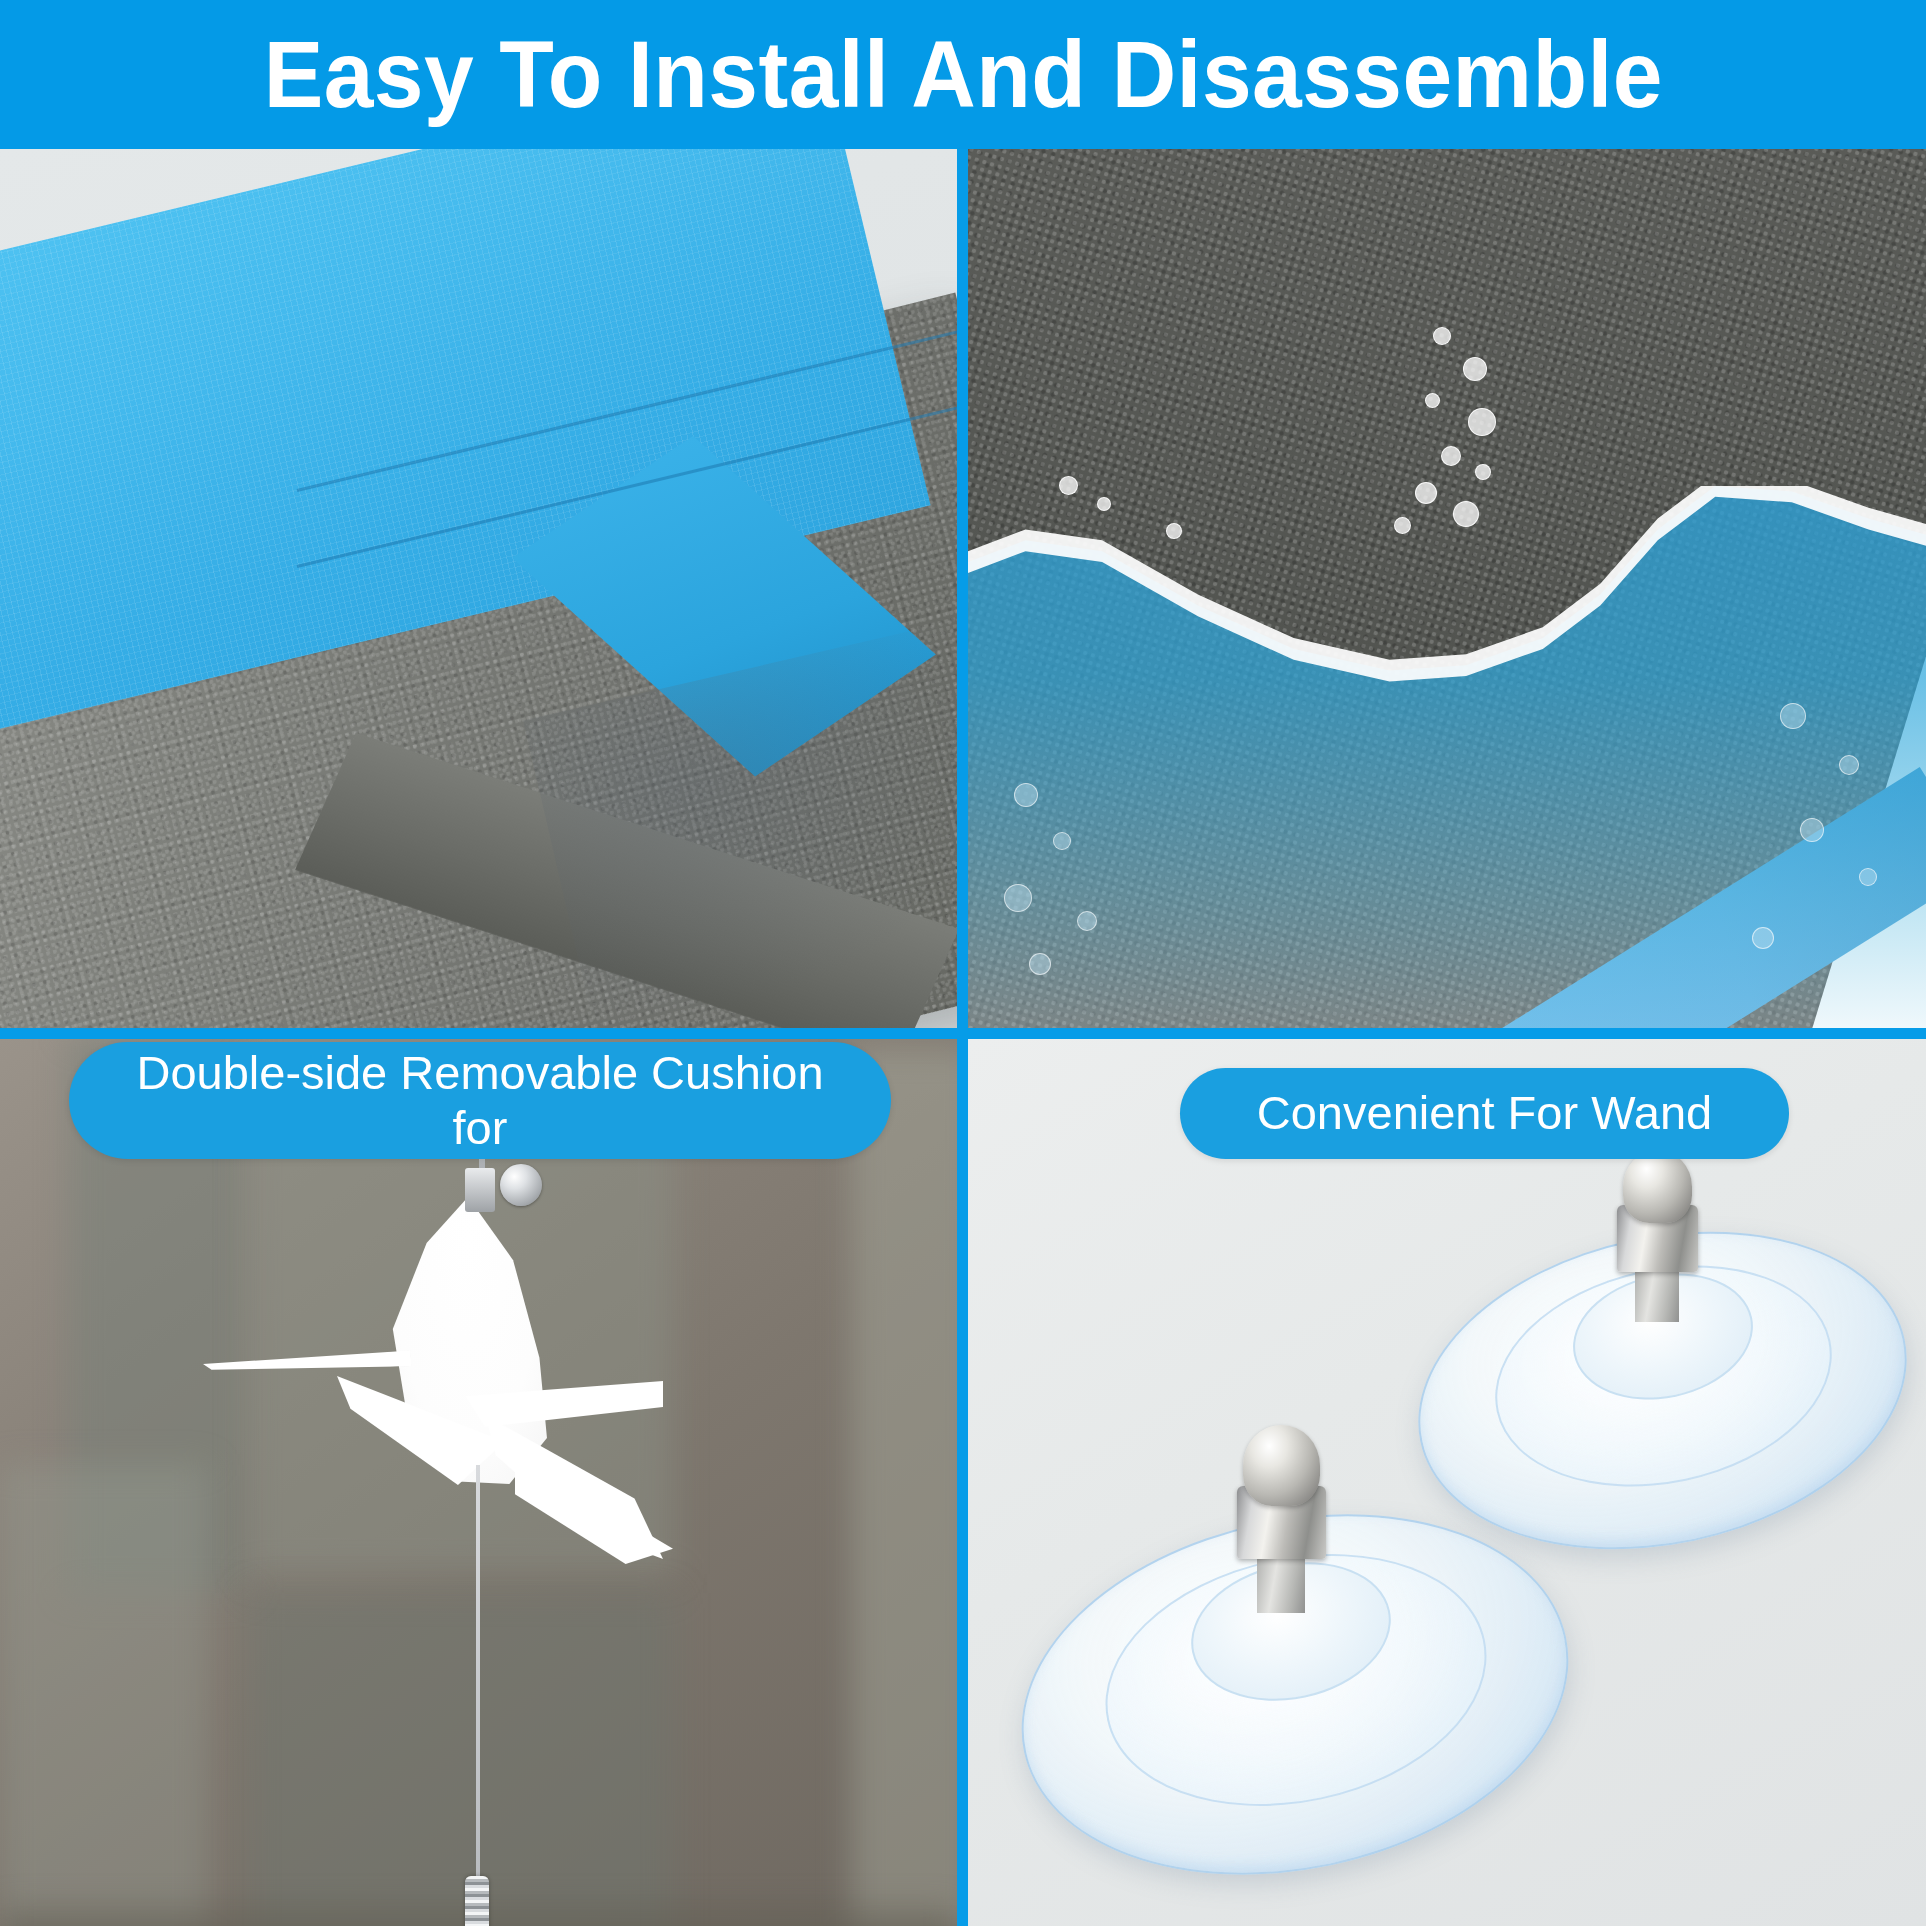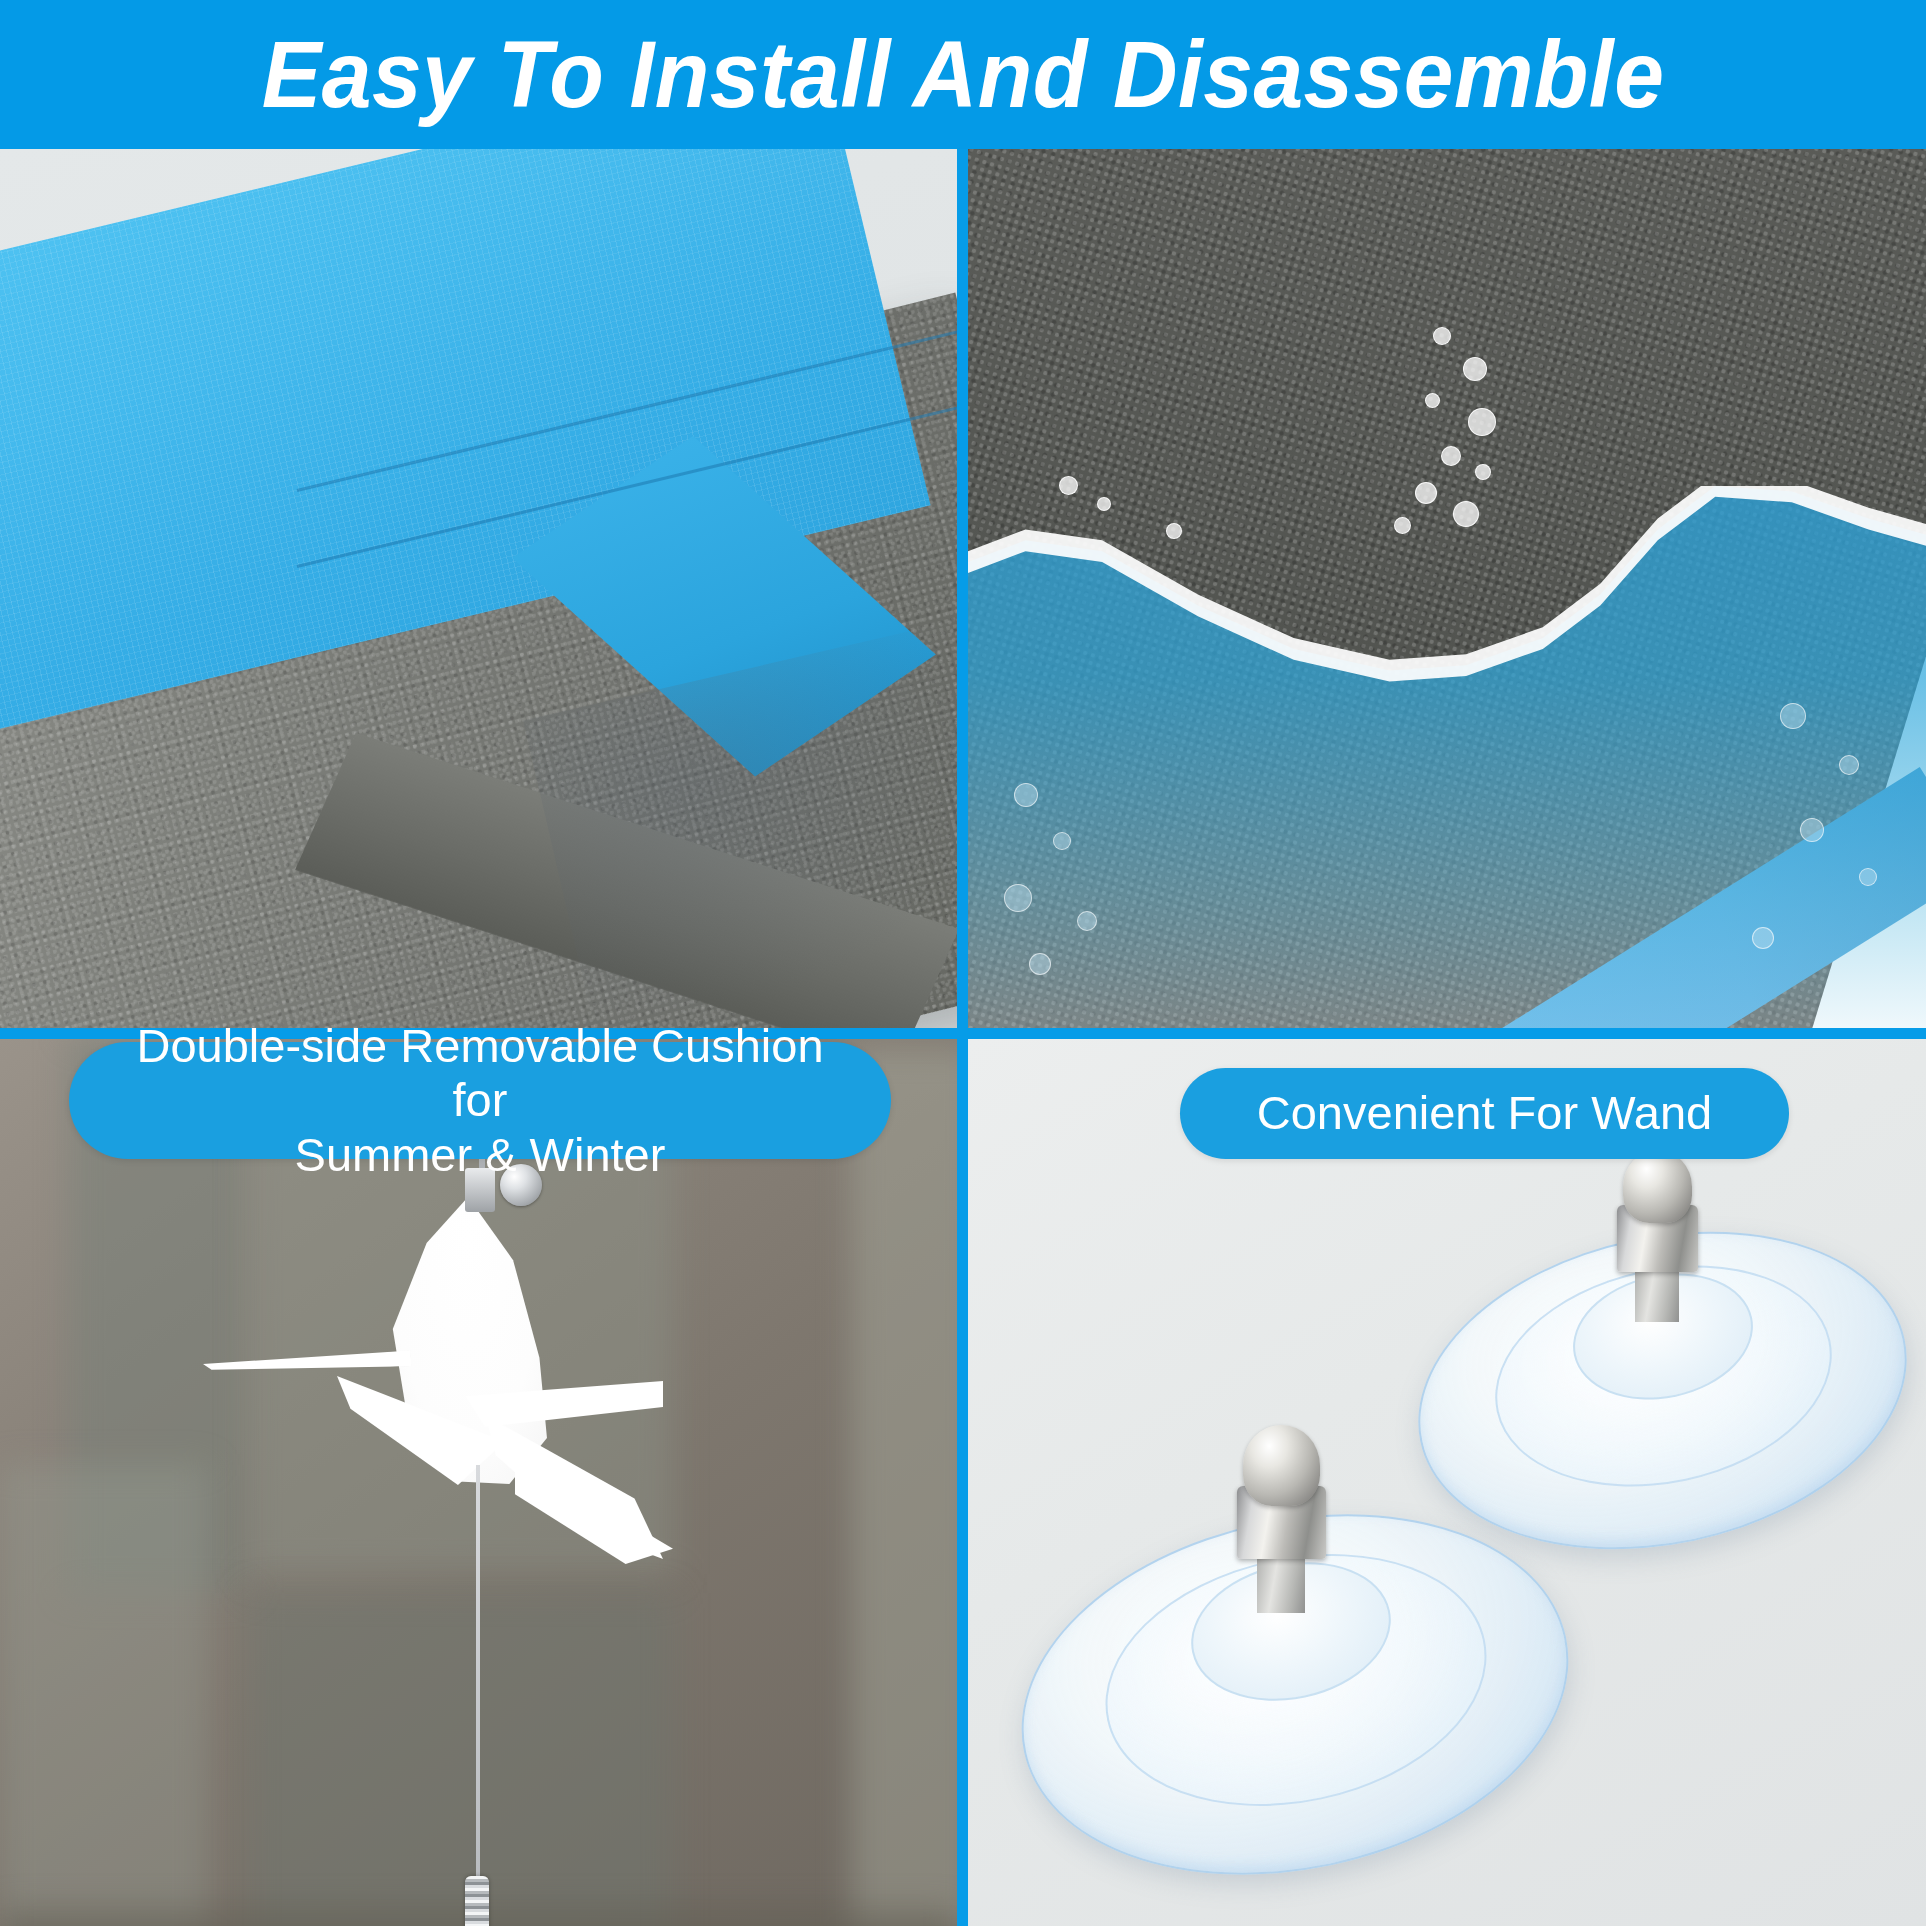--- a/index.html
+++ b/index.html
@@ -21,21 +21,20 @@
   
   .banner {
     position: absolute;
     left: 0; top: 0;
     width: 1927px;
     height: 149px;
     background: #049ae7;
     display: flex;
     align-items: center;
     justify-content: center;
-    font-style: italic;
   }
   .banner-title {
     color: #ffffff;
     font-size: 95px;
     font-weight: bold;
     letter-spacing: 0.5px;
     line-height: 1;
     white-space: nowrap;
     transform: scaleX(0.94);
   }
@@ -441,21 +440,20 @@
       <div class="nut" style="left:269px;top:447px;width:89px;height:73px;"></div>
       <div class="nut-dome" style="left:275px;top:386px;width:77px;height:81px;"></div>
     </div>
 
     <div class="div-v"></div>
     <div class="div-h"></div>
 
     <div class="pill p1">
       <span>
         <span>Double-side Removable Cushion for</span><br>
-        <span>Summer &amp; Winter</span>
       </span>
     </div>
 
     <div class="pill p2">Convenient For Wand</div>
 
     <div class="pill p3">Interactive Feathers Wand</div>
 
     <div class="pill p4">Strong Suction Cups</div>
 
   </div>

